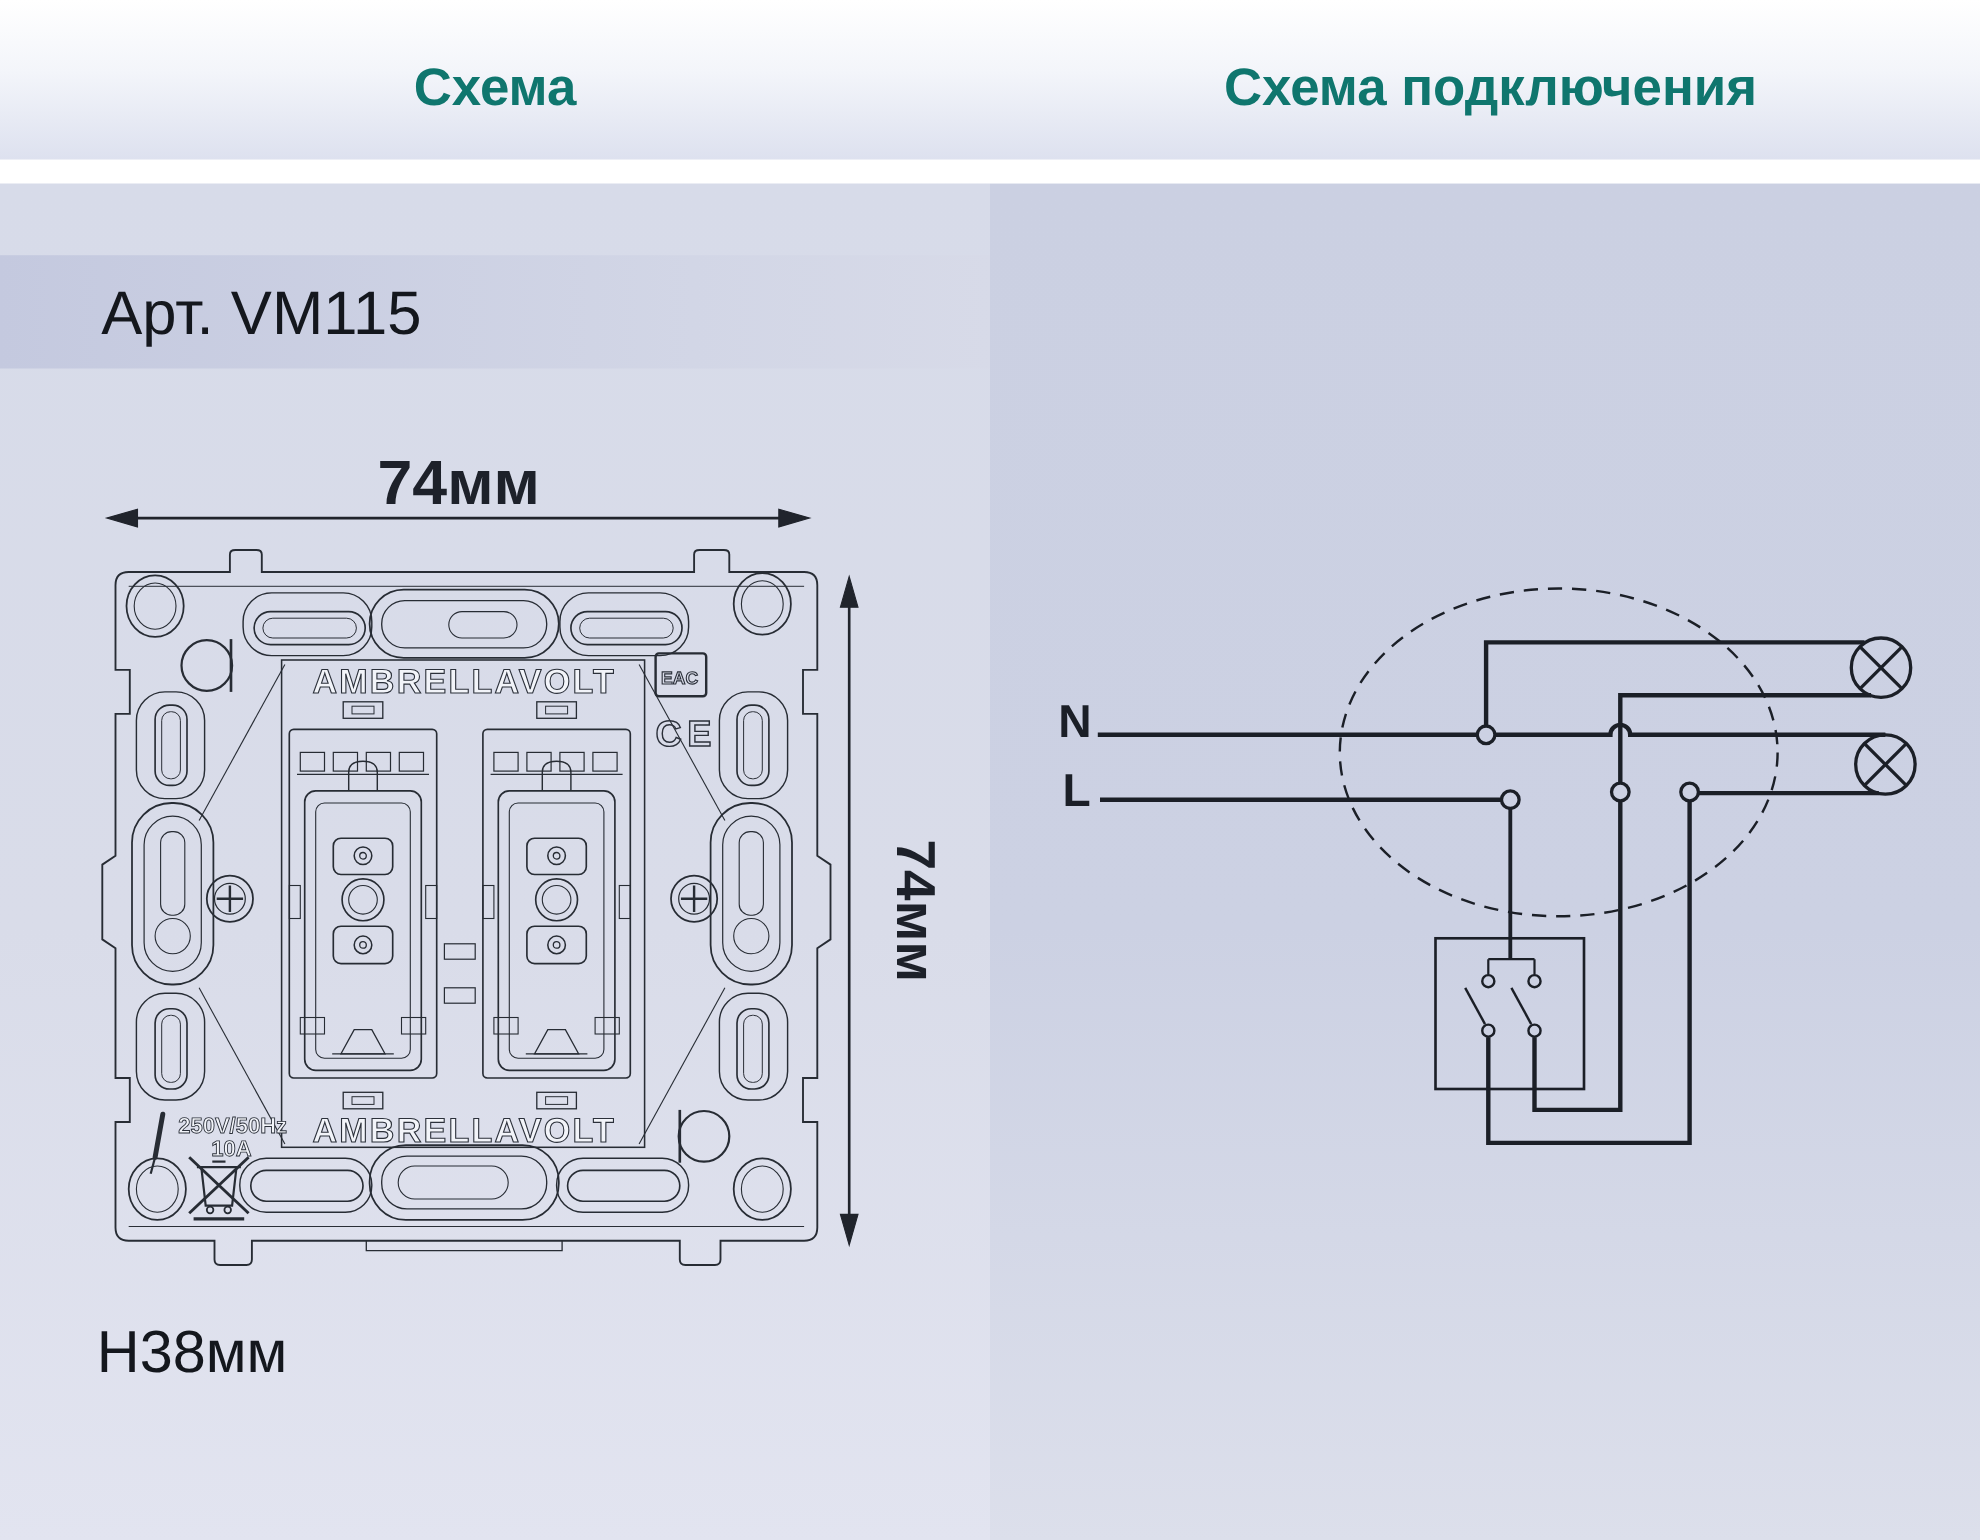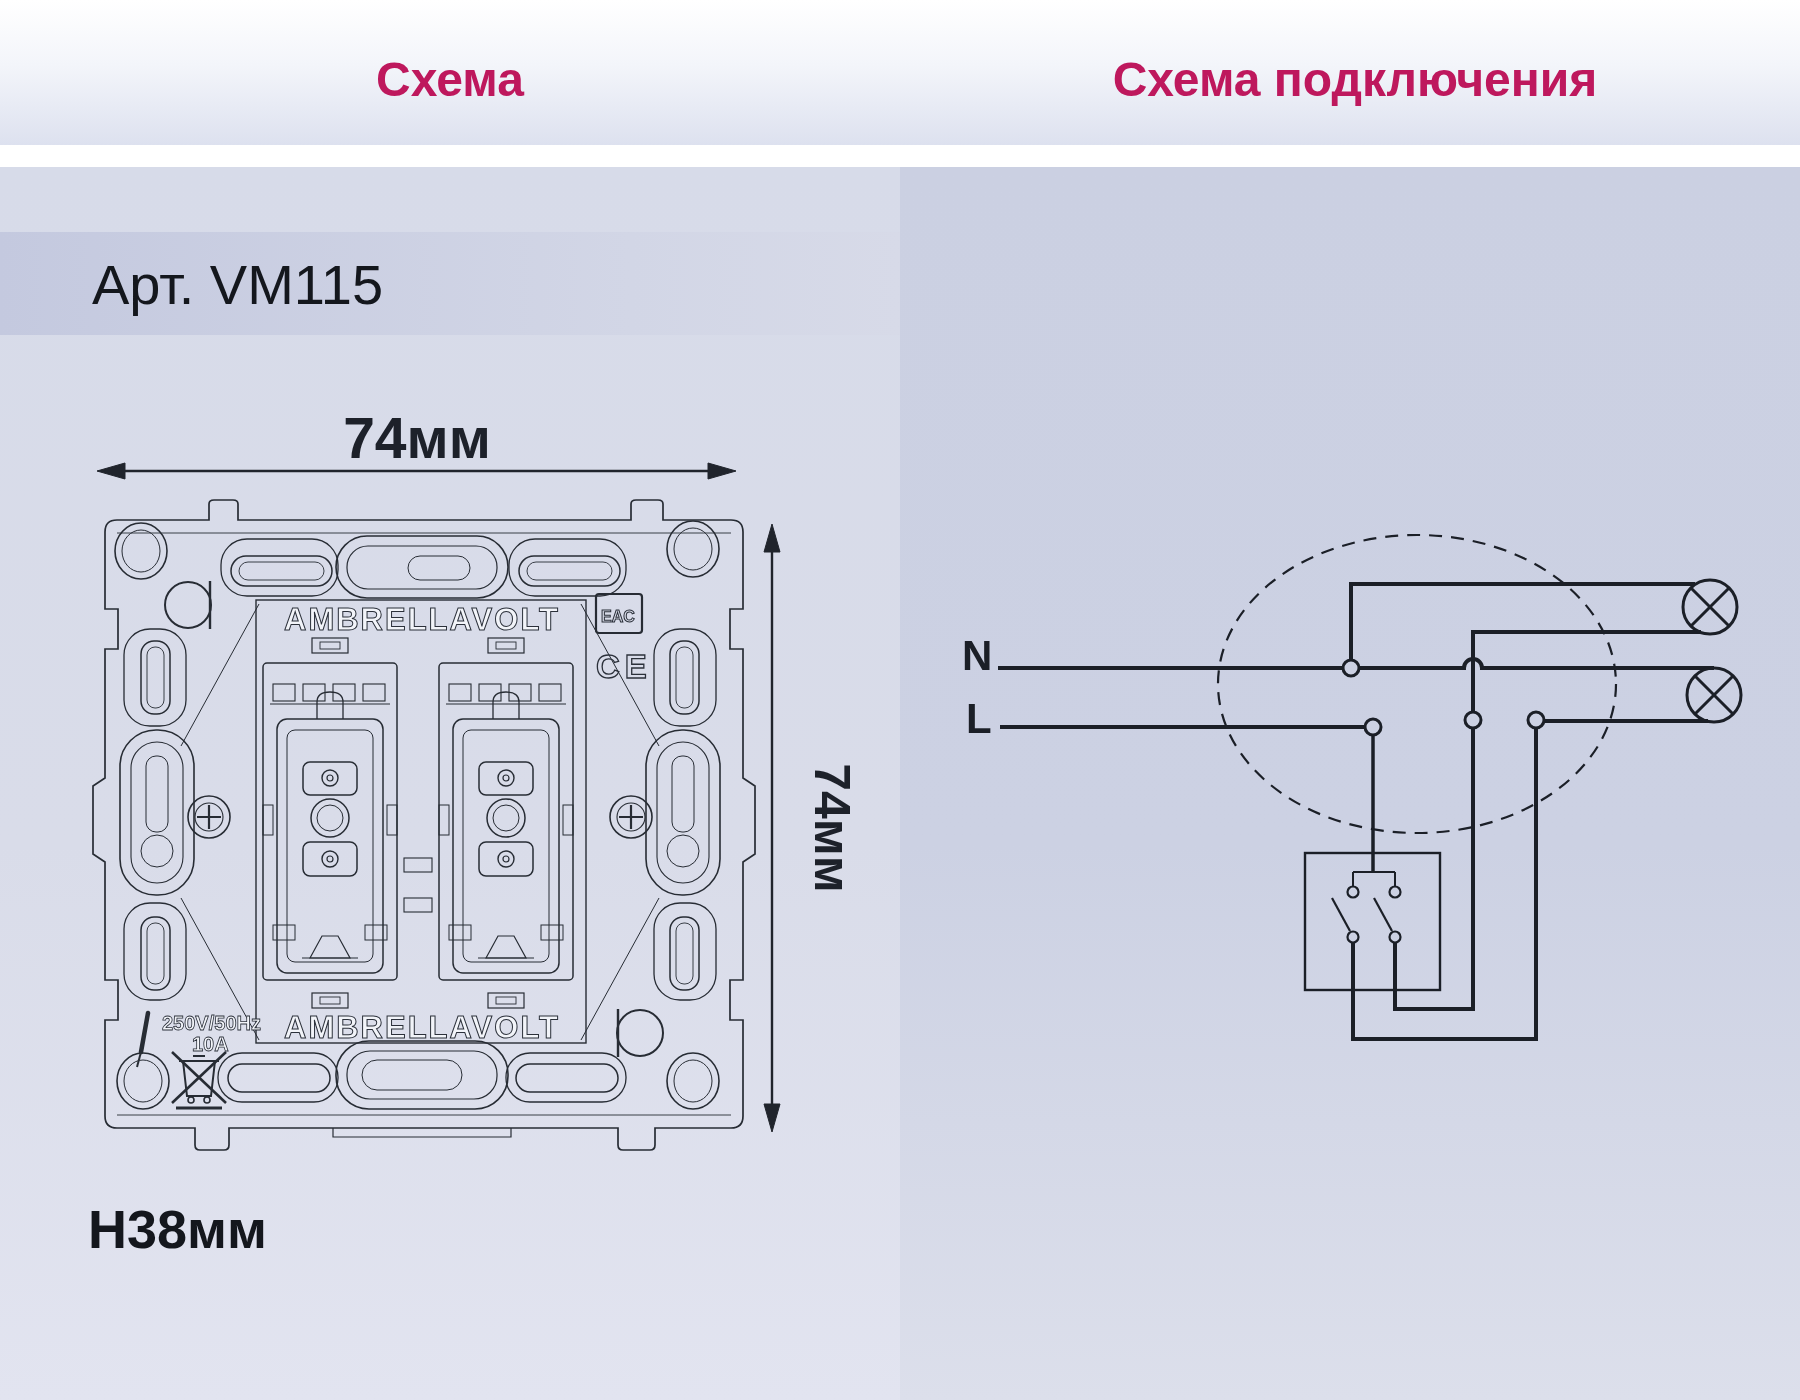--- a/index.html
+++ b/index.html
@@ -19,30 +19,30 @@
   }
   .panel-right{
     position:absolute;left:900px;top:167px;width:900px;height:1233px;
     background:linear-gradient(180deg,#cbd0e2 0%,#ccd1e3 55%,#dcdfeb 100%);
   }
   .article-band{
     position:absolute;left:0;top:232px;width:900px;height:103px;
     background:linear-gradient(90deg,#c4c9df 0%,#d2d6e6 70%,#d7dae8 100%);
   }
   .title{
-    position:absolute;top:52px;height:60px;font-size:48px;font-weight:700;color:#be185d;
+    position:absolute;top:52px;height:60px;font-size:48px;font-weight:700;color:#0f766e;
     text-align:center;white-space:nowrap;
   }
   .title-left{left:0;width:900px;}
   .title-right{left:905px;width:900px;}
   .article-label{
     position:absolute;left:92px;top:252px;font-size:56px;font-weight:500;color:#14171d;white-space:nowrap;
   }
   .depth-label{
-    position:absolute;left:88px;top:1198px;font-size:54px;font-weight:700;color:#14171d;white-space:nowrap;
+    position:absolute;left:88px;top:1198px;font-size:54px;font-weight:400;color:#14171d;white-space:nowrap;
   }
   svg.layer{position:absolute;left:0;top:0;width:1800px;height:1400px;}
   .dim-text{font-size:57px;font-weight:600;fill:#1d212a;}
   .dim-text-rot{font-size:50px;font-weight:600;fill:#1d212a;}
   .brand-text{font-size:31px;font-weight:700;letter-spacing:2px;fill:#f2f4f9;stroke:#2b303a;stroke-width:1;}
   .cert-text{font-size:16px;font-weight:700;fill:none;stroke:#2b303a;stroke-width:1;}
   .ce-text{font-size:33px;font-weight:700;letter-spacing:5px;fill:none;stroke:#2b303a;stroke-width:1.3;}
   .rating-text{font-size:20px;font-weight:700;fill:#f2f4f9;stroke:#2b303a;stroke-width:0.8;}
   .nl-text{font-size:42px;font-weight:700;fill:#1b1f27;}
 </style>

